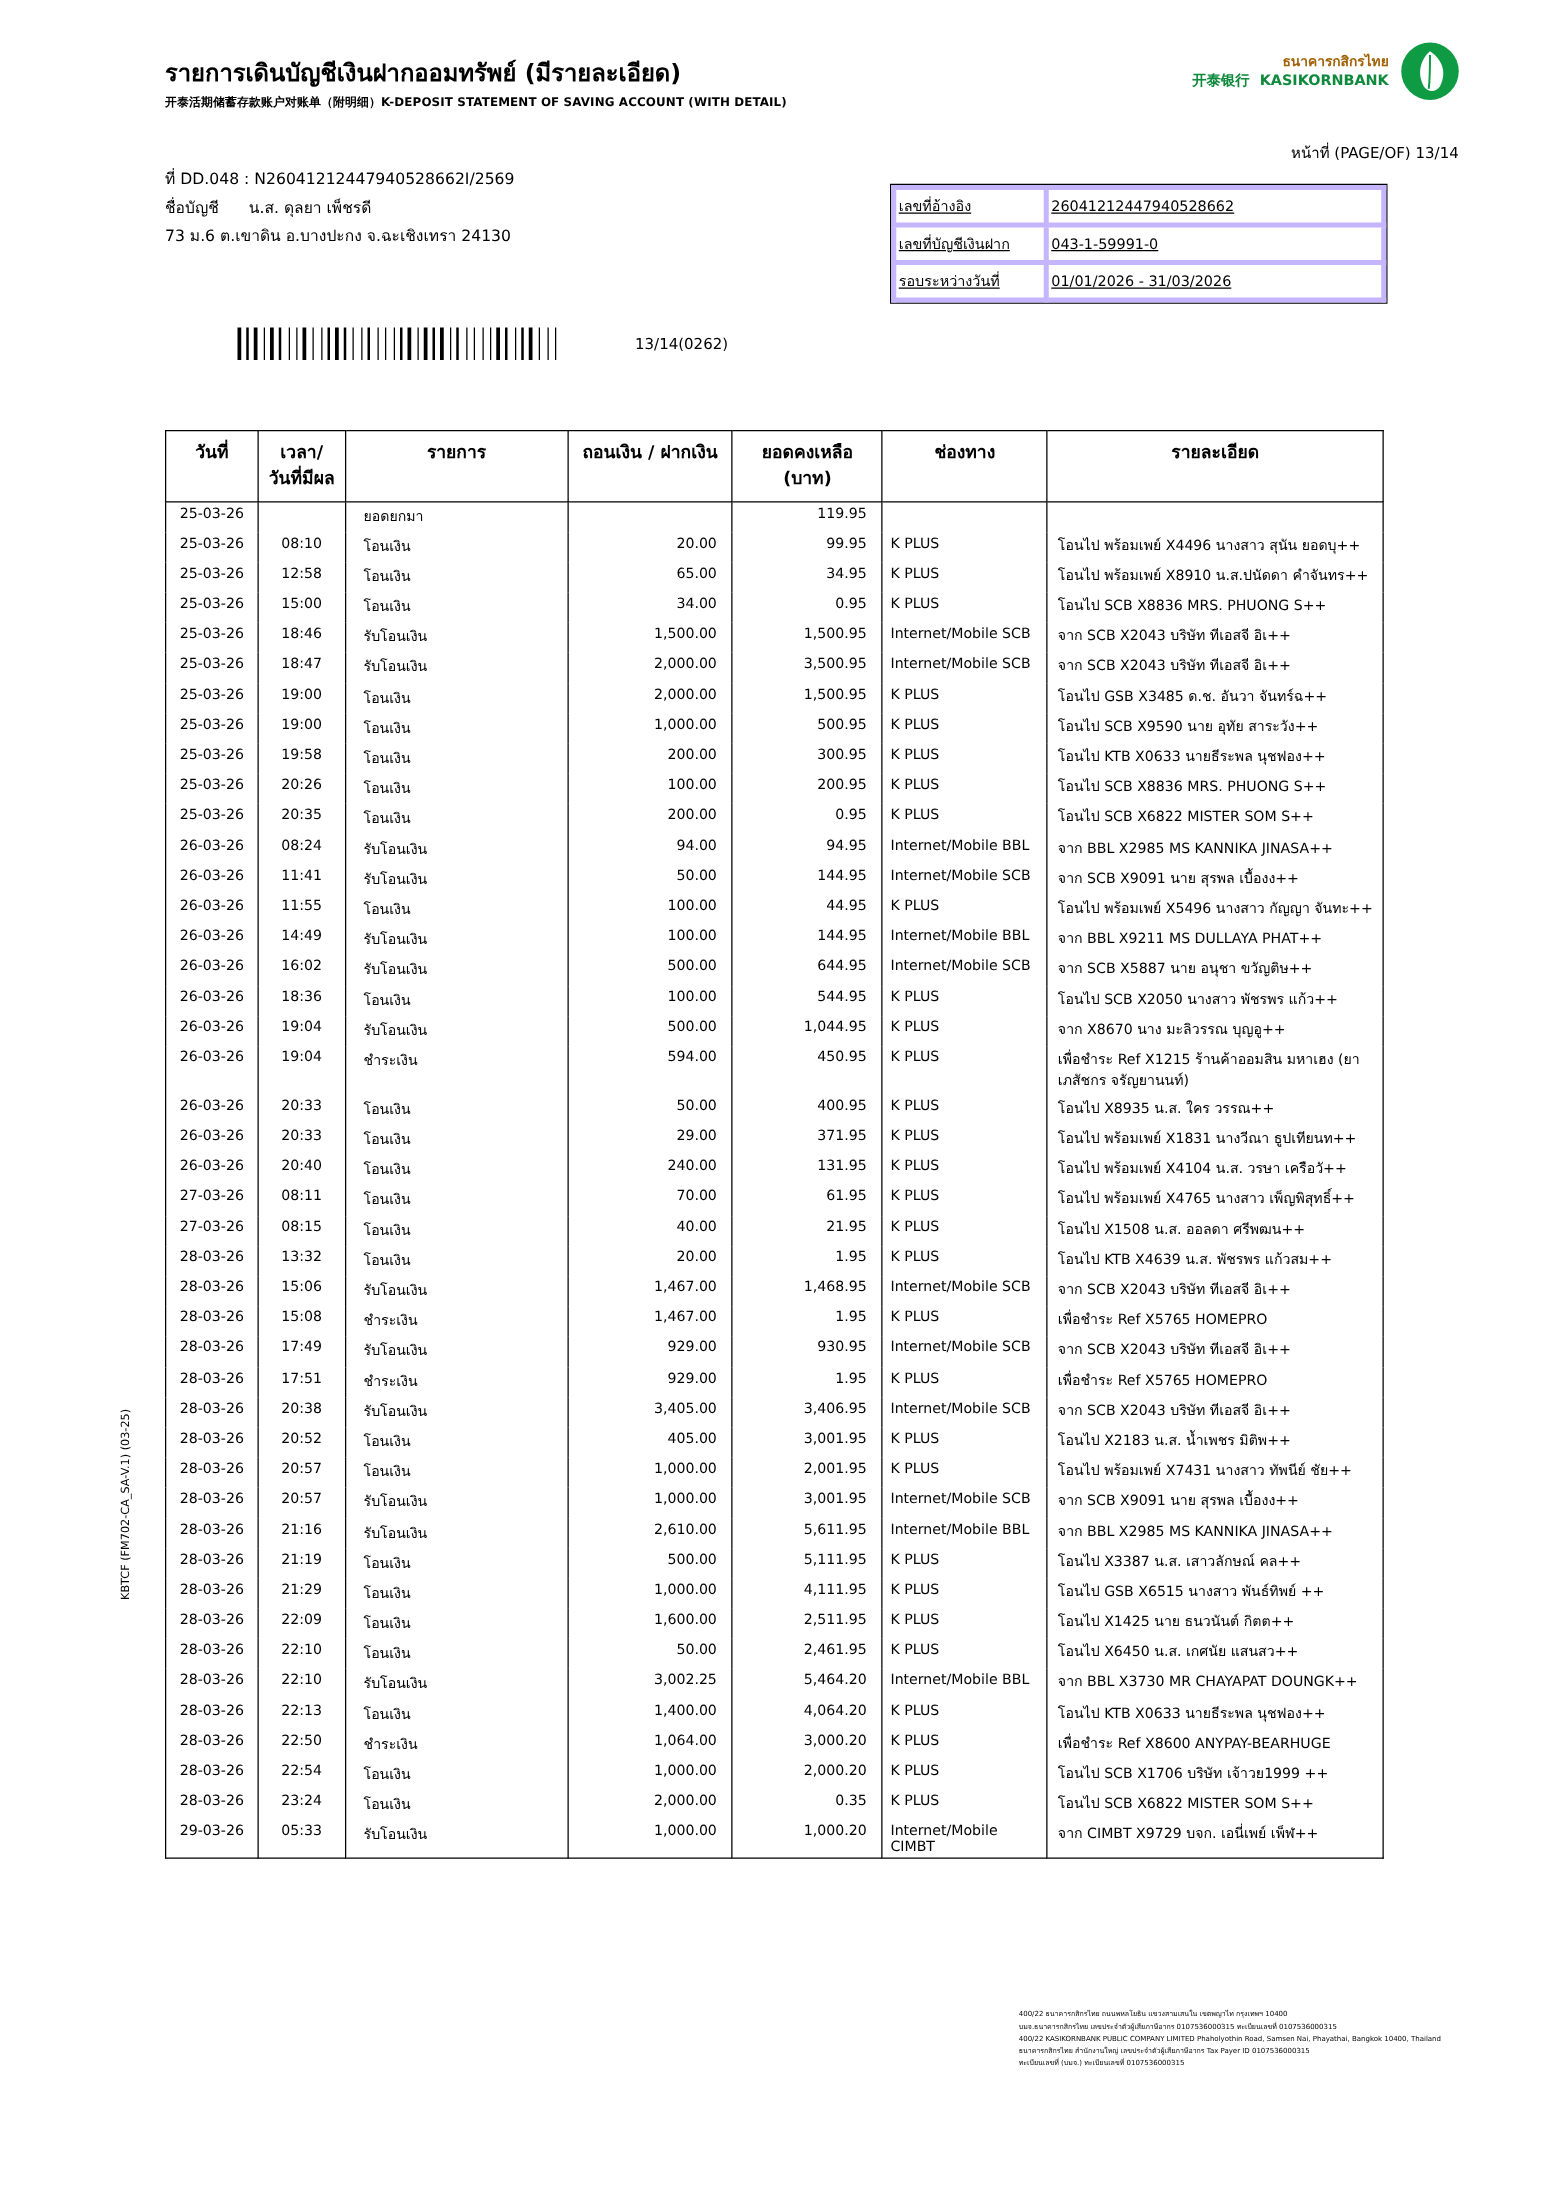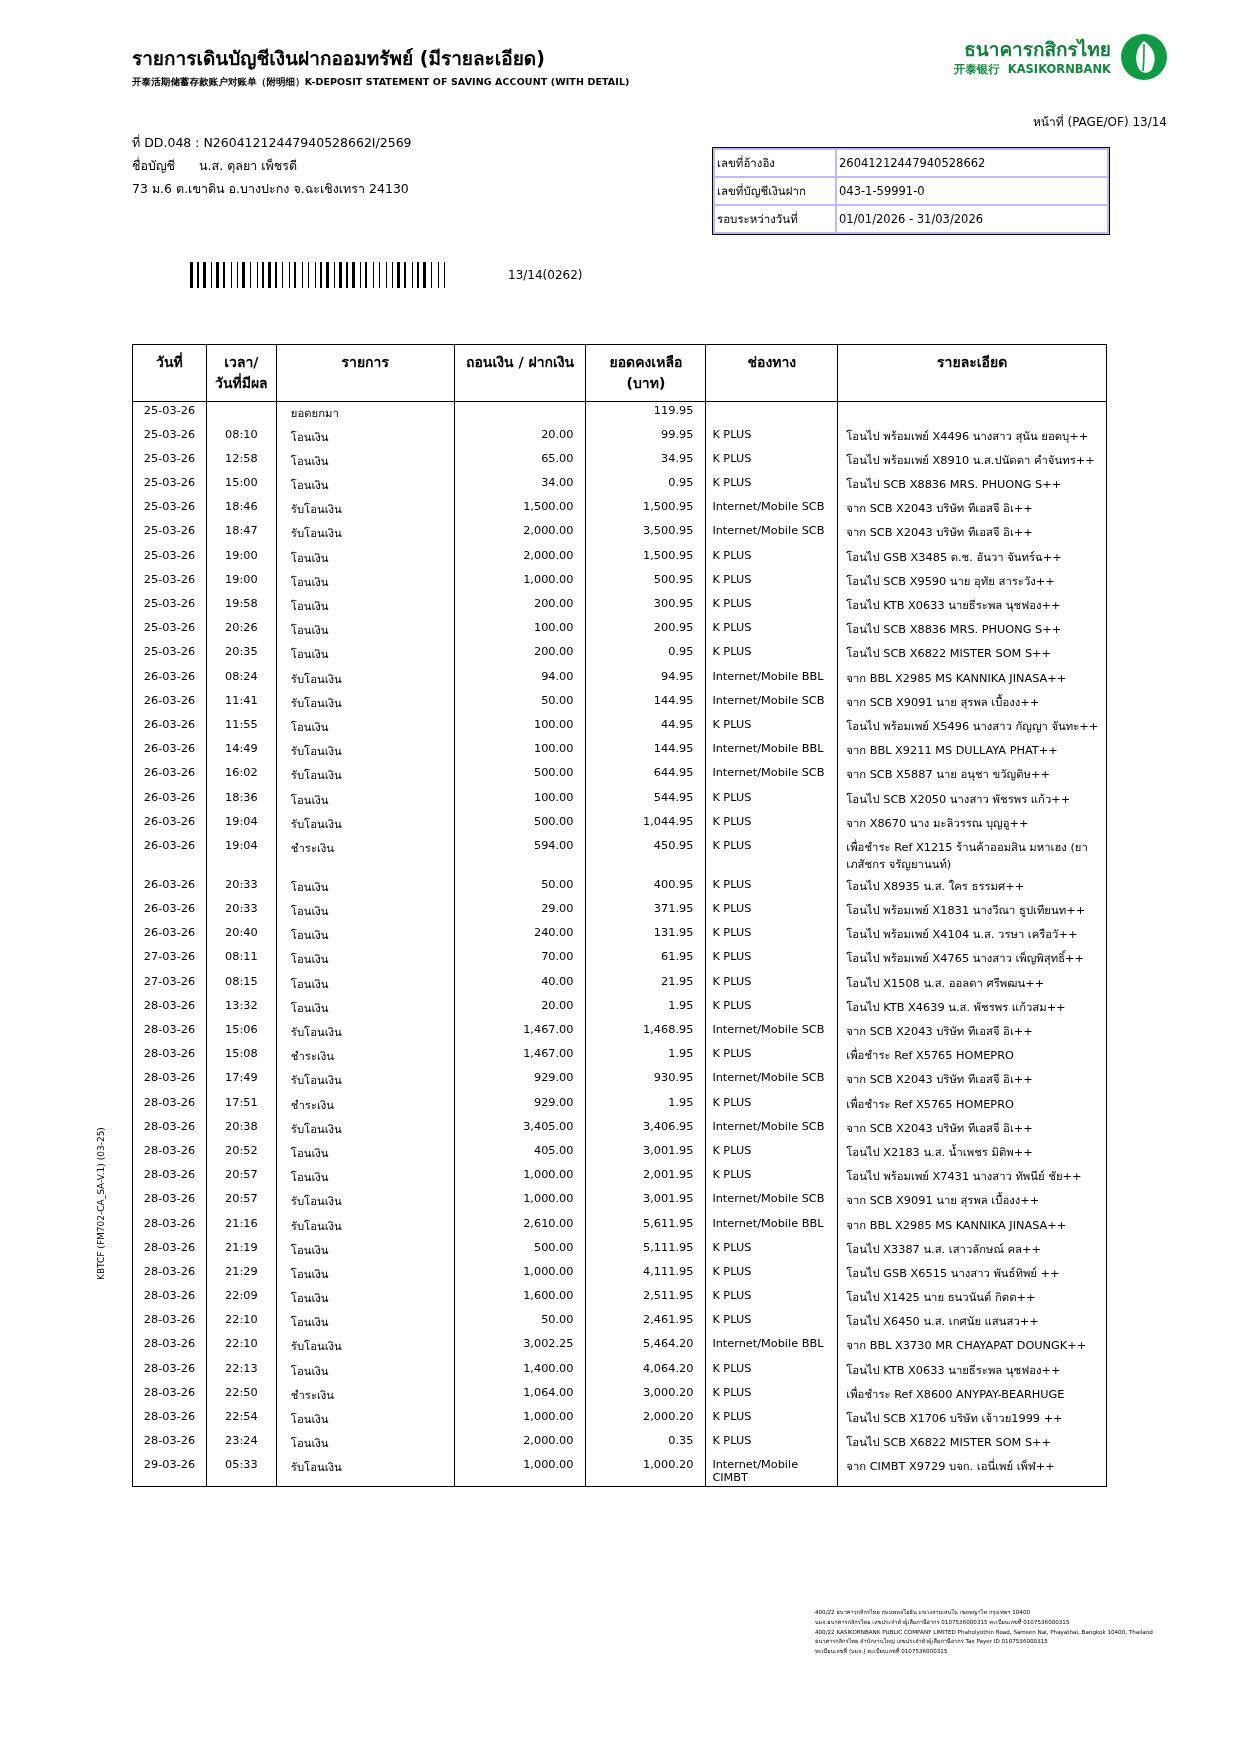--- a/index.html
+++ b/index.html
@@ -22,41 +22,41 @@
   }
   .title-cn {
     position: absolute; left: 132px; top: 76px;
     font-size: 9.5px; font-weight: bold; letter-spacing: 0.1px;
   }
   .bank-logo-wrap {
     position: absolute; right: 72px; top: 34px;
     display: flex; align-items: center; gap: 10px;
   }
   .bank-names { text-align: right; line-height: 1.25; }
-  .bank-th { font-size: 19px; font-weight: bold; color: #15803d; }
+  .bank-th { font-size: 11px; font-weight: bold; color: #a16207; }
   .bank-sub { font-size: 11.5px; font-weight: bold; color: #0f8a3c; }
   .bank-sub .cn { margin-right: 8px; }
   .logo-circle {
     width: 46px; height: 46px; border-radius: 50%;
     background: #0f9b43; position: relative; flex: none;
   }
   .logo-circle svg { position: absolute; left: 7px; top: 5px; }
 
   .meta-left { position: absolute; left: 132px; top: 131px; font-size: 12.5px; line-height: 1.85; }
   .meta-left .row { white-space: nowrap; }
   .page-of { position: absolute; right: 72px; top: 112px; font-size: 12px; }
 
   .barcode { position: absolute; left: 190px; top: 262px; height: 26px; display:flex; align-items:flex-end; }
   .barcode i { display:inline-block; background:#000; margin-right:1.5px; height:26px; }
   .barcode-label { position: absolute; left: 508px; top: 268px; font-size: 12px; }
 
   
   .infobox { position: absolute; left: 712px; top: 147px; width: 398px; border: 1px solid #000; border-collapse: collapse; }
   .infobox table { border-collapse: collapse; width: 100%; font-size: 11.5px; }
-  .infobox td { border: 2px solid #c4b5fd; padding: 4px 2px; height: 25px; vertical-align: middle; }
+  .infobox td { border: 4px solid #c4b5fd; padding: 4px 2px; height: 25px; vertical-align: middle; text-decoration: underline; }
   .infobox td.lbl { width: 122px; }
 
   
   .tbl-wrap { position: absolute; left: 132px; top: 344px; width: 975px; }
   table.main { border-collapse: collapse; width: 975px; font-size: 11.3px; }
   table.main th, table.main td {
     border-left: 1px solid #000; border-right: 1px solid #000;
     padding: 2px 5px; vertical-align: top;
   }
   table.main thead th {
@@ -421,21 +421,21 @@
             <td class="c-chan">K PLUS</td>
             <td class="c-detail wrapline">เพื่อชำระ Ref X1215 ร้านค้าออมสิน มหาเฮง (ยาเภสัชกร จรัญยานนท์)</td>
           </tr>
           <tr>
             <td class="c-date">26-03-26</td>
             <td class="c-time">20:33</td>
             <td class="c-desc">โอนเงิน</td>
             <td class="c-amt">50.00</td>
             <td class="c-bal">400.95</td>
             <td class="c-chan">K PLUS</td>
-            <td class="c-detail wrapline">โอนไป X8935 น.ส. ใคร ธรรมศ++</td>
+            <td class="c-detail wrapline">โอนไป X8935 น.ส. ใคร วรรณ++</td>
           </tr>
           <tr>
             <td class="c-date">26-03-26</td>
             <td class="c-time">20:33</td>
             <td class="c-desc">โอนเงิน</td>
             <td class="c-amt">29.00</td>
             <td class="c-bal">371.95</td>
             <td class="c-chan">K PLUS</td>
             <td class="c-detail wrapline">โอนไป พร้อมเพย์ X1831 นางวีณา ธูปเทียนท++</td>
           </tr>

